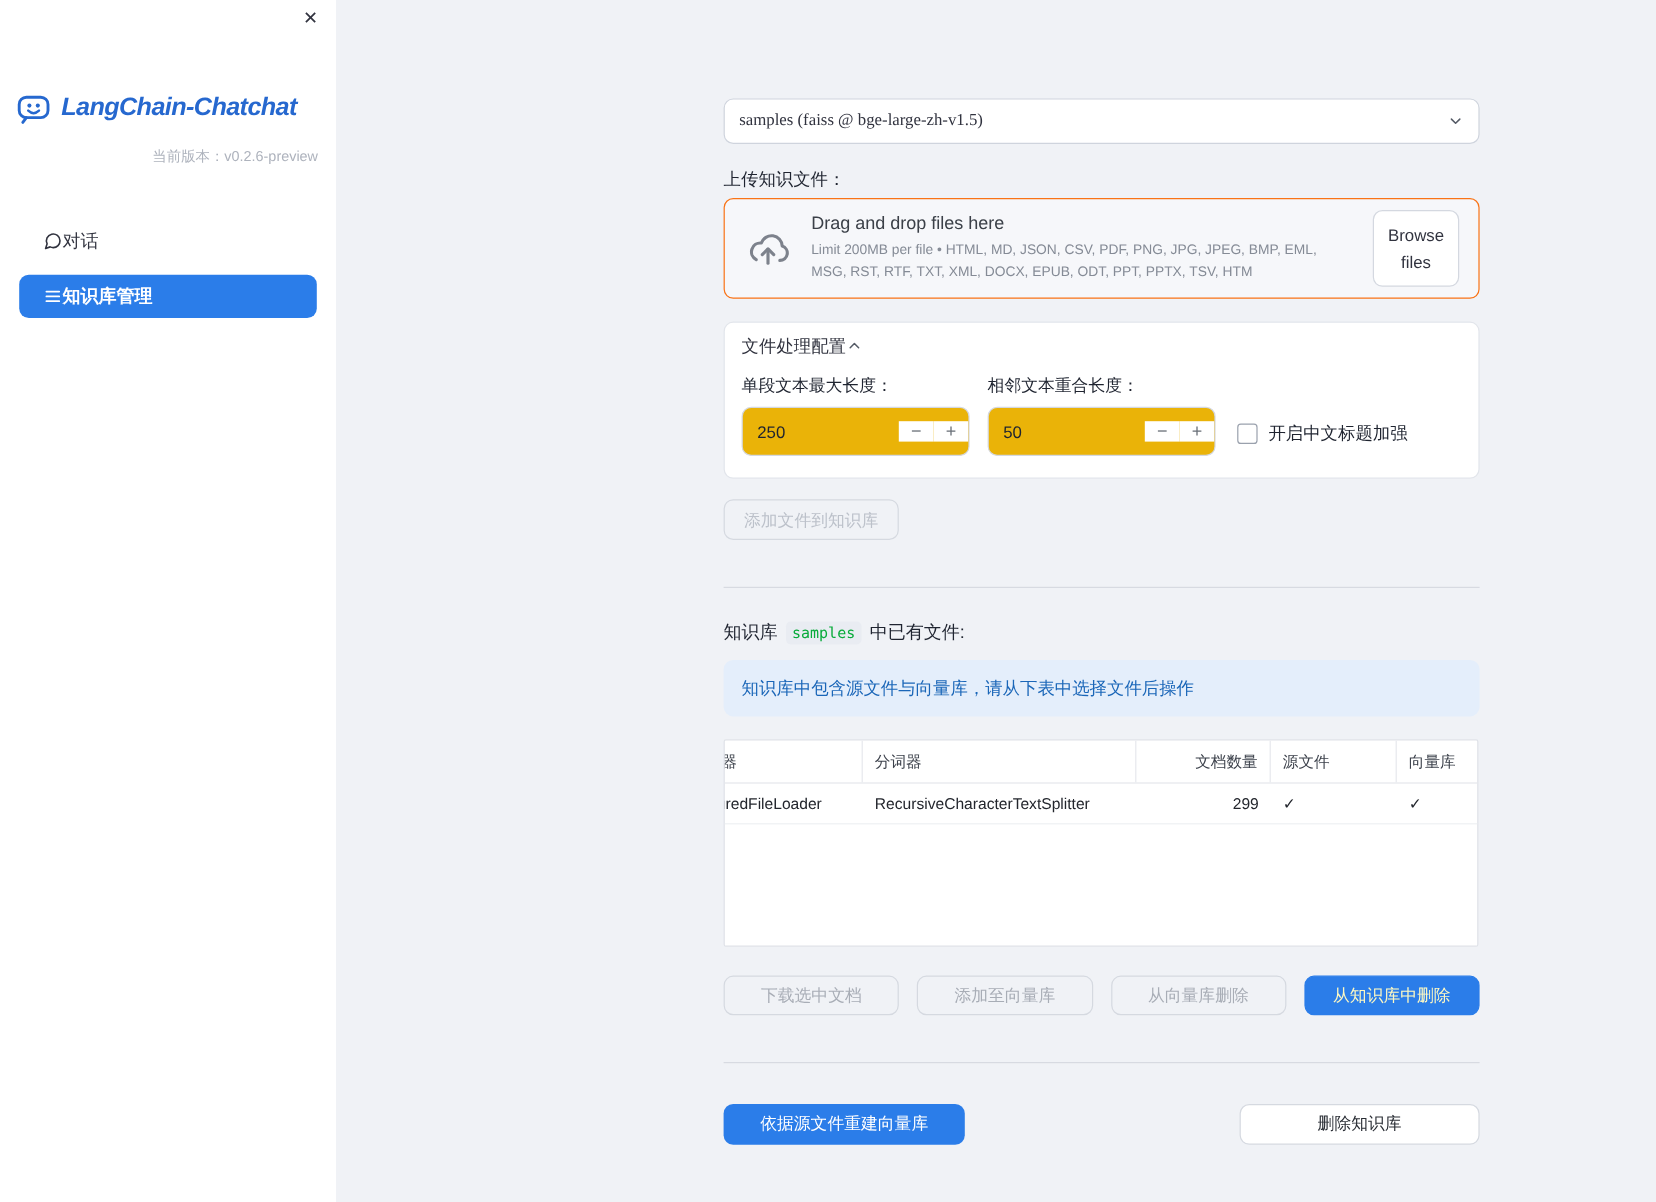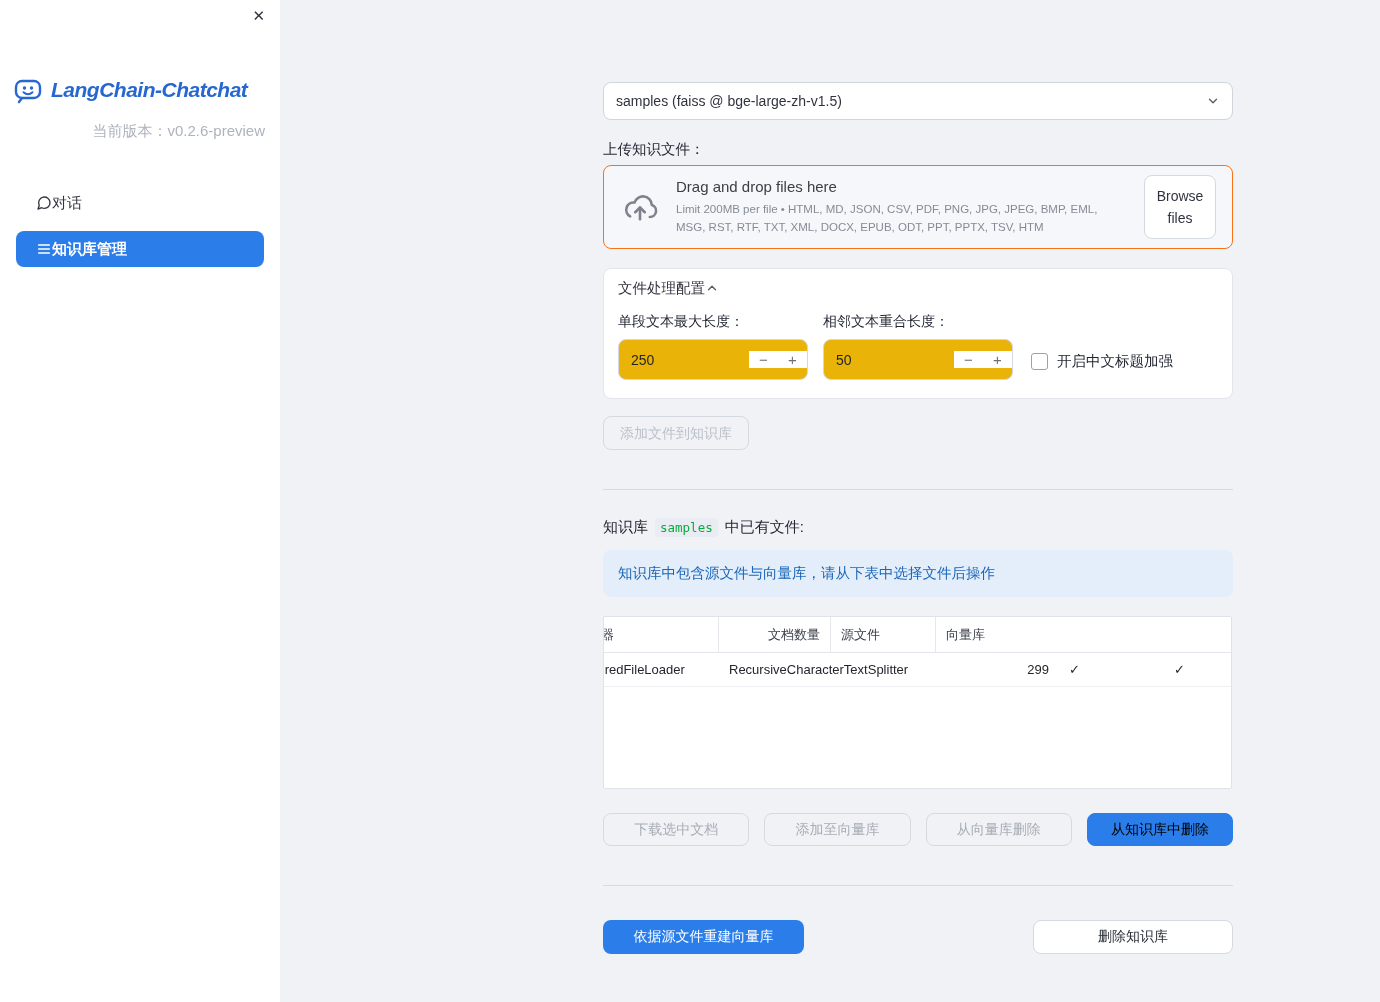--- a/index.html
+++ b/index.html
@@ -9,29 +9,29 @@
     background:#f0f2f6;
     color:#31333f;
     position:relative;
     overflow:hidden;
   }
   
   .sidebar{position:absolute;left:0;top:0;width:280px;height:1002px;background:#ffffff;z-index:2;}
   .close-btn{position:absolute;top:8px;right:15px;font-size:15px;color:#31333f;cursor:pointer;line-height:1;}
   .logo{display:flex;align-items:center;gap:7px;margin:74px 0 0 12px;}
   .logo-text{font-size:21px;font-weight:700;font-style:italic;color:#2668cf;letter-spacing:-0.5px;white-space:nowrap;}
-  .version{text-align:right;margin:16px 15px 0 0;font-size:15px;color:#aeb3bd;}
+  .version{text-align:right;margin:16px 15px 0 0;font-size:12px;color:#aeb3bd;}
   .nav{margin:44px 16px 0 16px;display:flex;flex-direction:column;gap:10px;}
   .nav-item{display:flex;align-items:center;padding:0 20px;height:36px;border-radius:8px;font-size:15px;cursor:pointer;color:#31333f;}
   .nav-item.active{background:var(--primary,#2b7de9);color:#fff;font-weight:700;}
   
   .main{position:absolute;left:280px;top:0;width:1100px;height:1002px;}
   .content{width:630px;margin-left:323px;padding-top:82px;}
   .field-label{font-size:14.5px;color:#1f2430;margin-bottom:8px;}
-  .selectbox{height:38px;background:#fff;border:1px solid #cfd4dd;border-radius:8px;display:flex;align-items:center;justify-content:space-between;padding:0 12px;font-size:14px;cursor:pointer;}
+  .selectbox{height:38px;background:#fff;border:1px solid #cfd4dd;border-radius:8px;display:flex;align-items:center;justify-content:space-between;padding:0 12px;font-size:14px;cursor:pointer;font-family:Liberation Serif, serif;}
   .upload-label{margin-top:20px;margin-bottom:6px;}
   .dropzone{height:84px;background:#f6f7fa;border:1px solid #f97316;border-radius:8px;display:flex;align-items:center;padding:0 16px;gap:16px;}
   .drop-text{flex:1;}
   .drop-title{font-size:15px;color:#3b4048;margin-bottom:6px;}
   .drop-sub{font-size:11.5px;color:#858b96;line-height:1.5;max-width:480px;}
   .browse-btn{background:#fff;border:1px solid #d4d8e0;border-radius:8px;width:72px;padding:9px 8px;font-size:14px;color:#31333f;text-align:center;line-height:1.6;cursor:pointer;font-family:inherit;}
   .expander{margin-top:19px;background:#fff;border:1px solid #e2e5eb;border-radius:8px;}
   .expander-header{height:38px;display:flex;align-items:center;justify-content:flex-start;padding:0 14px;font-size:14.5px;cursor:pointer;}
   .expander-body{padding:6px 14px 18px;display:flex;align-items:flex-end;}
   .num-group{width:190px;margin-right:15px;}
@@ -54,21 +54,21 @@
   .t-head{border-bottom:1px solid #e4e6eb;}
   .t-body-row{border-bottom:1px solid #eef0f3;}
   .th,.td{display:flex;align-items:center;padding:0 10px;font-size:13px;flex:0 0 auto;overflow:hidden;white-space:nowrap;}
   .th{height:35px;color:#3c414b;border-right:1px solid #e6e8ed;}
   .th:last-child{border-right:none;}
   .td{height:33px;color:#23262d;}
   .c0{width:180px;} .c1{width:228px;} .c2{width:112px;justify-content:flex-end;text-align:center;} .c3{width:105px;} .c4{width:90px;}
   
   .actions-row{margin-top:24px;display:flex;gap:15px;}
   .action-btn{flex:1;height:33px;border-radius:8px;border:1px solid #d5d9e0;background:transparent;color:#a8adb6;font-size:14px;display:flex;align-items:center;justify-content:center;cursor:pointer;font-family:inherit;}
-  .action-btn.primary{background:var(--primary,#2b7de9);border-color:var(--primary,#2b7de9);color:#000000;}
+  .action-btn.primary{background:var(--primary,#2b7de9);border-color:var(--primary,#2b7de9);color:#fef9c3;}
   .bottom-row{margin-top:34px;display:flex;justify-content:space-between;align-items:center;}
   .rebuild-btn{width:201px;height:34px;background:var(--primary,#2b7de9);color:#fff;border:none;border-radius:8px;font-size:14px;cursor:pointer;font-family:inherit;}
   .delete-btn{width:200px;height:34px;background:#fff;border:1px solid #d5d9e0;border-radius:8px;color:#2a2e35;font-size:14px;cursor:pointer;font-family:inherit;}
   svg{display:block;}
 </style>
 </head>
 <body>
 
 <div class="sidebar">
   <div class="close-btn">✕</div>
@@ -180,20 +180,21 @@
     </div>
 
     <div class="info-box">
       <span>知识库中包含源文件与向量库，请从下表中选择文件后操作</span>
     </div>
 
     <div class="table-wrap">
       <div class="table-scroll">
         <div class="t-row t-head">
           <div class="th c0">文档加载器</div>
+          <div class="th c1">分词器</div>
           <div class="th c2">文档数量</div>
           <div class="th c3">源文件</div>
           <div class="th c4">向量库</div>
         </div>
         <div class="t-row t-body-row">
           <div class="td c0">UnstructuredFileLoader</div>
           <div class="td c1">RecursiveCharacterTextSplitter</div>
           <div class="td c2">299</div>
           <div class="td c3">✓</div>
           <div class="td c4">✓</div>

